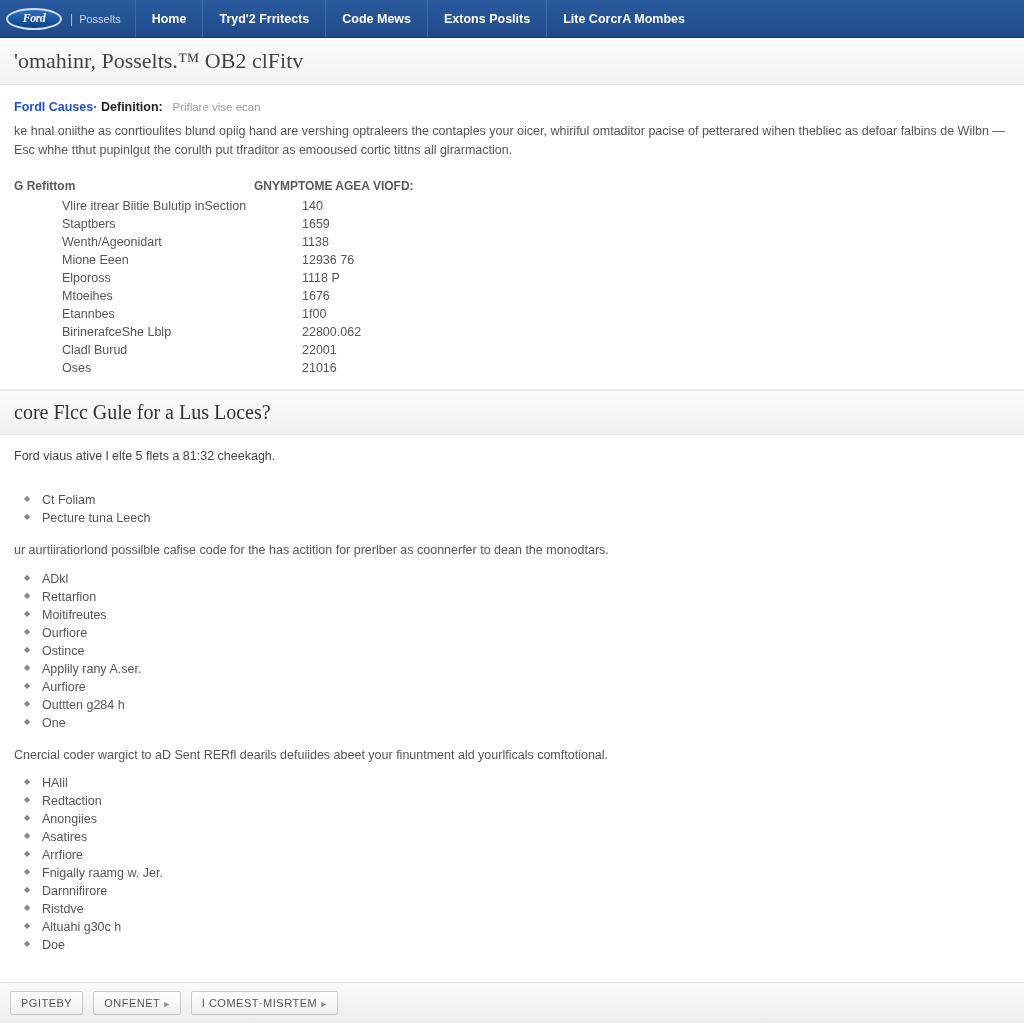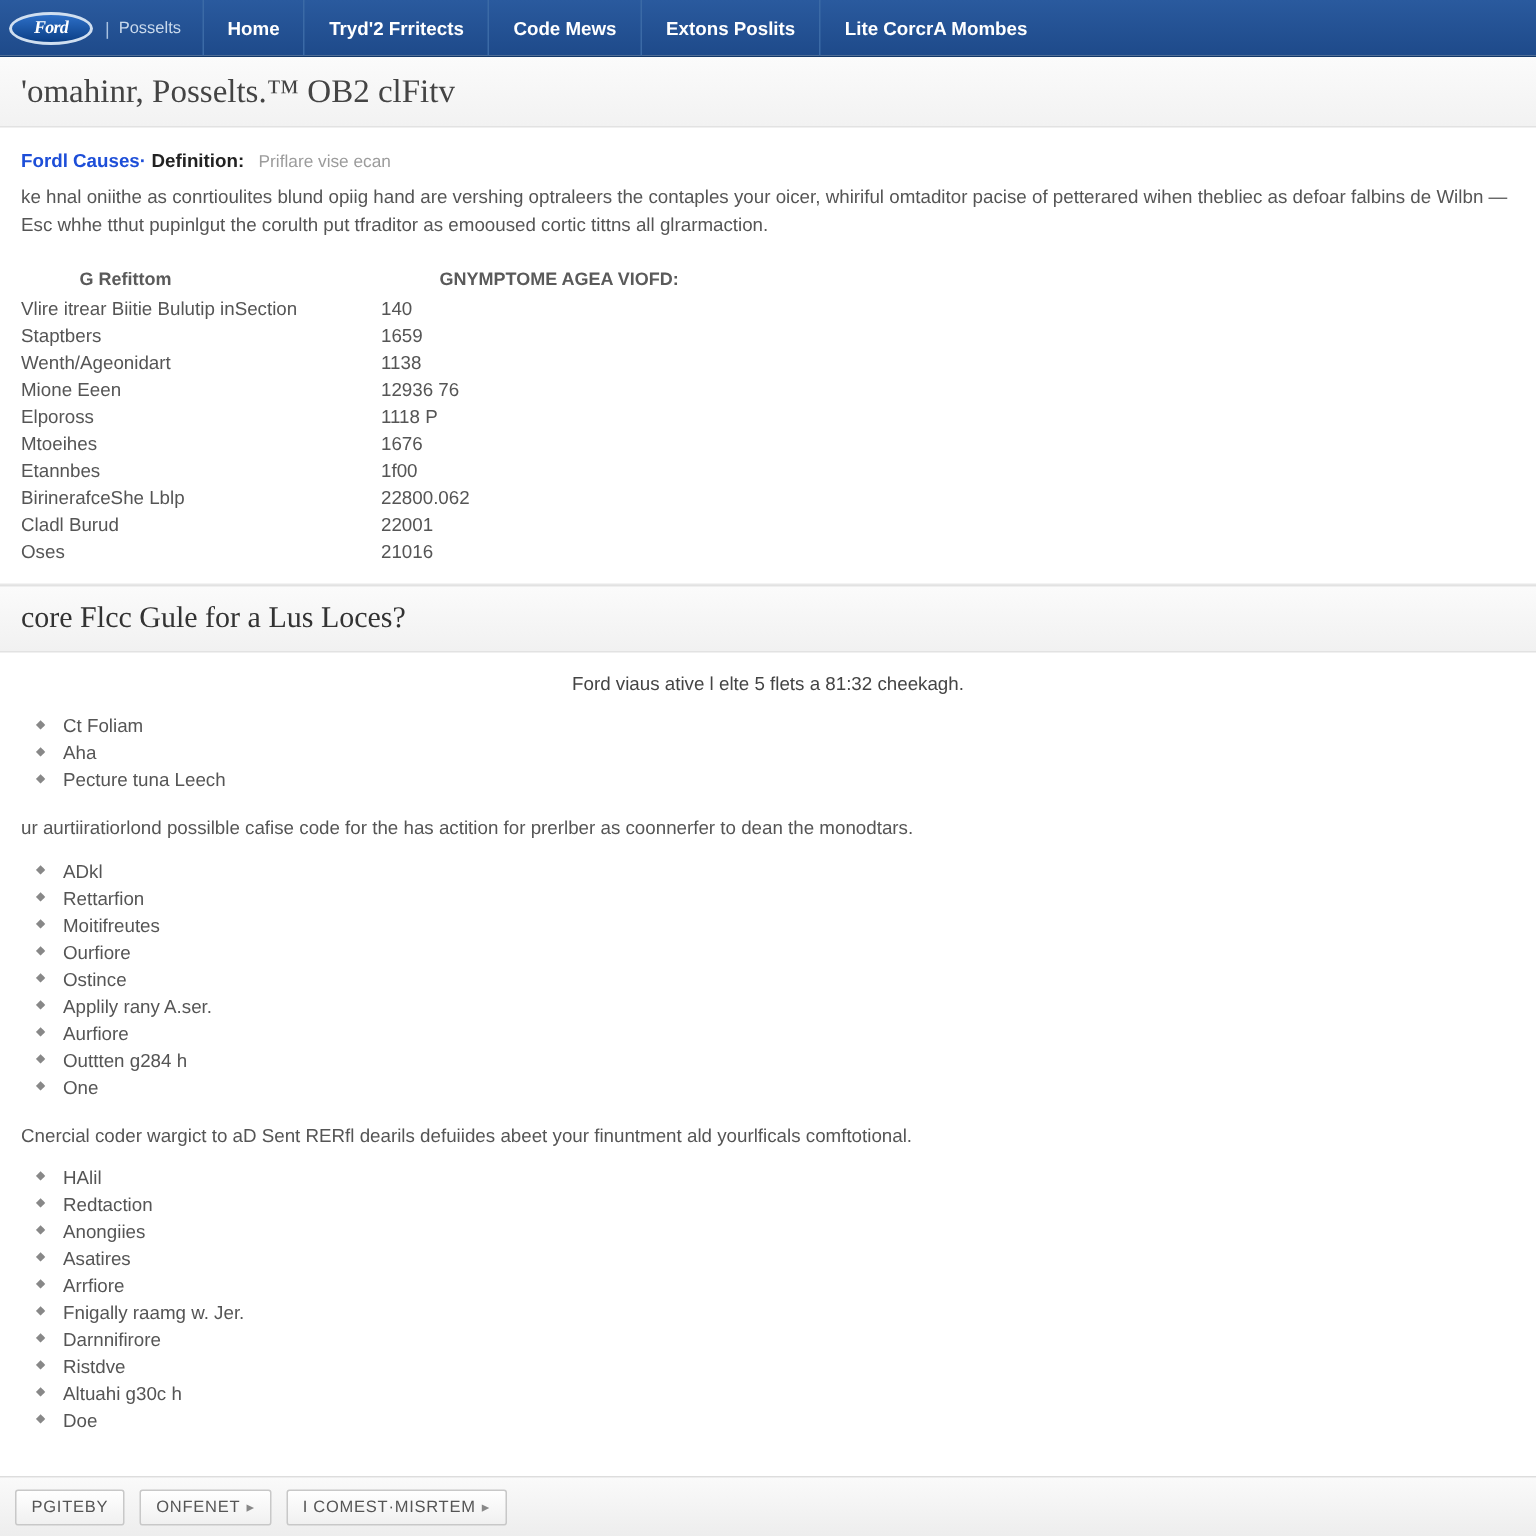--- a/index.html
+++ b/index.html
@@ -65,38 +65,38 @@
   .def-line { margin-bottom: 8px; }
   .def-label { color: #1d4ed8; font-weight: bold; font-size: 12.5px; }
   .def-bold { font-weight: bold; font-size: 12.5px; color: #222; }
   .def-hint { color: #9c9c9c; font-size: 11.5px; margin-left: 6px; }
   .body-text { color: #555; font-size: 12.5px; line-height: 1.55; margin-bottom: 14px; }
 
   .kv-table { display: flex; margin-bottom: 4px; }
   .kv-col { display: flex; flex-direction: column; }
   .kv-col.left { width: 240px; }
   .kv-col.right { width: 200px; }
-  .kv-head { color: #5a5a5a; font-weight: bold; font-size: 12px; padding: 4px 0; margin-left: 39px; }
-  .kv-cell { color: #555; font-size: 12.5px; padding: 2px 0; }
+  .kv-head { color: #5a5a5a; font-weight: bold; font-size: 12px; padding: 4px 0; }
+  .kv-cell { color: #555; font-size: 12.5px; padding: 2px 0; margin-left: 48px; }
 
   .section-head {
     background: linear-gradient(to bottom, #fbfbfb, #f1f1f1);
     border-top: 1px solid #e2e2e2;
     border-bottom: 1px solid #e2e2e2;
     padding: 10px 14px;
   }
   .section-head h2 {
     font-family: Georgia, 'Times New Roman', serif;
     font-weight: normal;
     font-size: 20px;
     color: #333;
   }
 
   .sub-block { padding: 14px; }
-  .sub-intro { color: #444; font-size: 12.5px; margin-bottom: 12px; text-align: center; }
+  .sub-intro { color: #444; font-size: 12.5px; margin-bottom: 28px; }
   .dlist { list-style: none; padding-left: 10px; margin-bottom: 14px; }
   .dlist li {
     color: #555; font-size: 12.5px; padding: 2px 0 2px 18px; position: relative;
   }
   .dlist li::before {
     content: "◆"; position: absolute; left: 0; top: 3px;
     font-size: 8px; color: #888;
   }
   .para { color: #555; font-size: 12.5px; margin-bottom: 10px; line-height: 1.5; }
 
@@ -184,21 +184,20 @@
 
 <div class="section-head">
   <h2>core Flcc Gule for a Lus Loces?</h2>
 </div>
 
 <div class="sub-block">
   <div class="sub-intro">Ford viaus ative l elte 5 flets a 81:32 cheekagh.</div>
 
   <ul class="dlist">
     <li>Ct Foliam</li>
-    <li>Aha</li>
     <li>Pecture tuna Leech</li>
   </ul>
 
   <div class="para">ur aurtiiratiorlond possilble cafise code for the has actition for prerlber as coonnerfer to dean the monodtars.</div>
 
   <ul class="dlist">
     <li>ADkl</li>
     <li>Rettarfion</li>
     <li>Moitifreutes</li>
     <li>Ourfiore</li>

